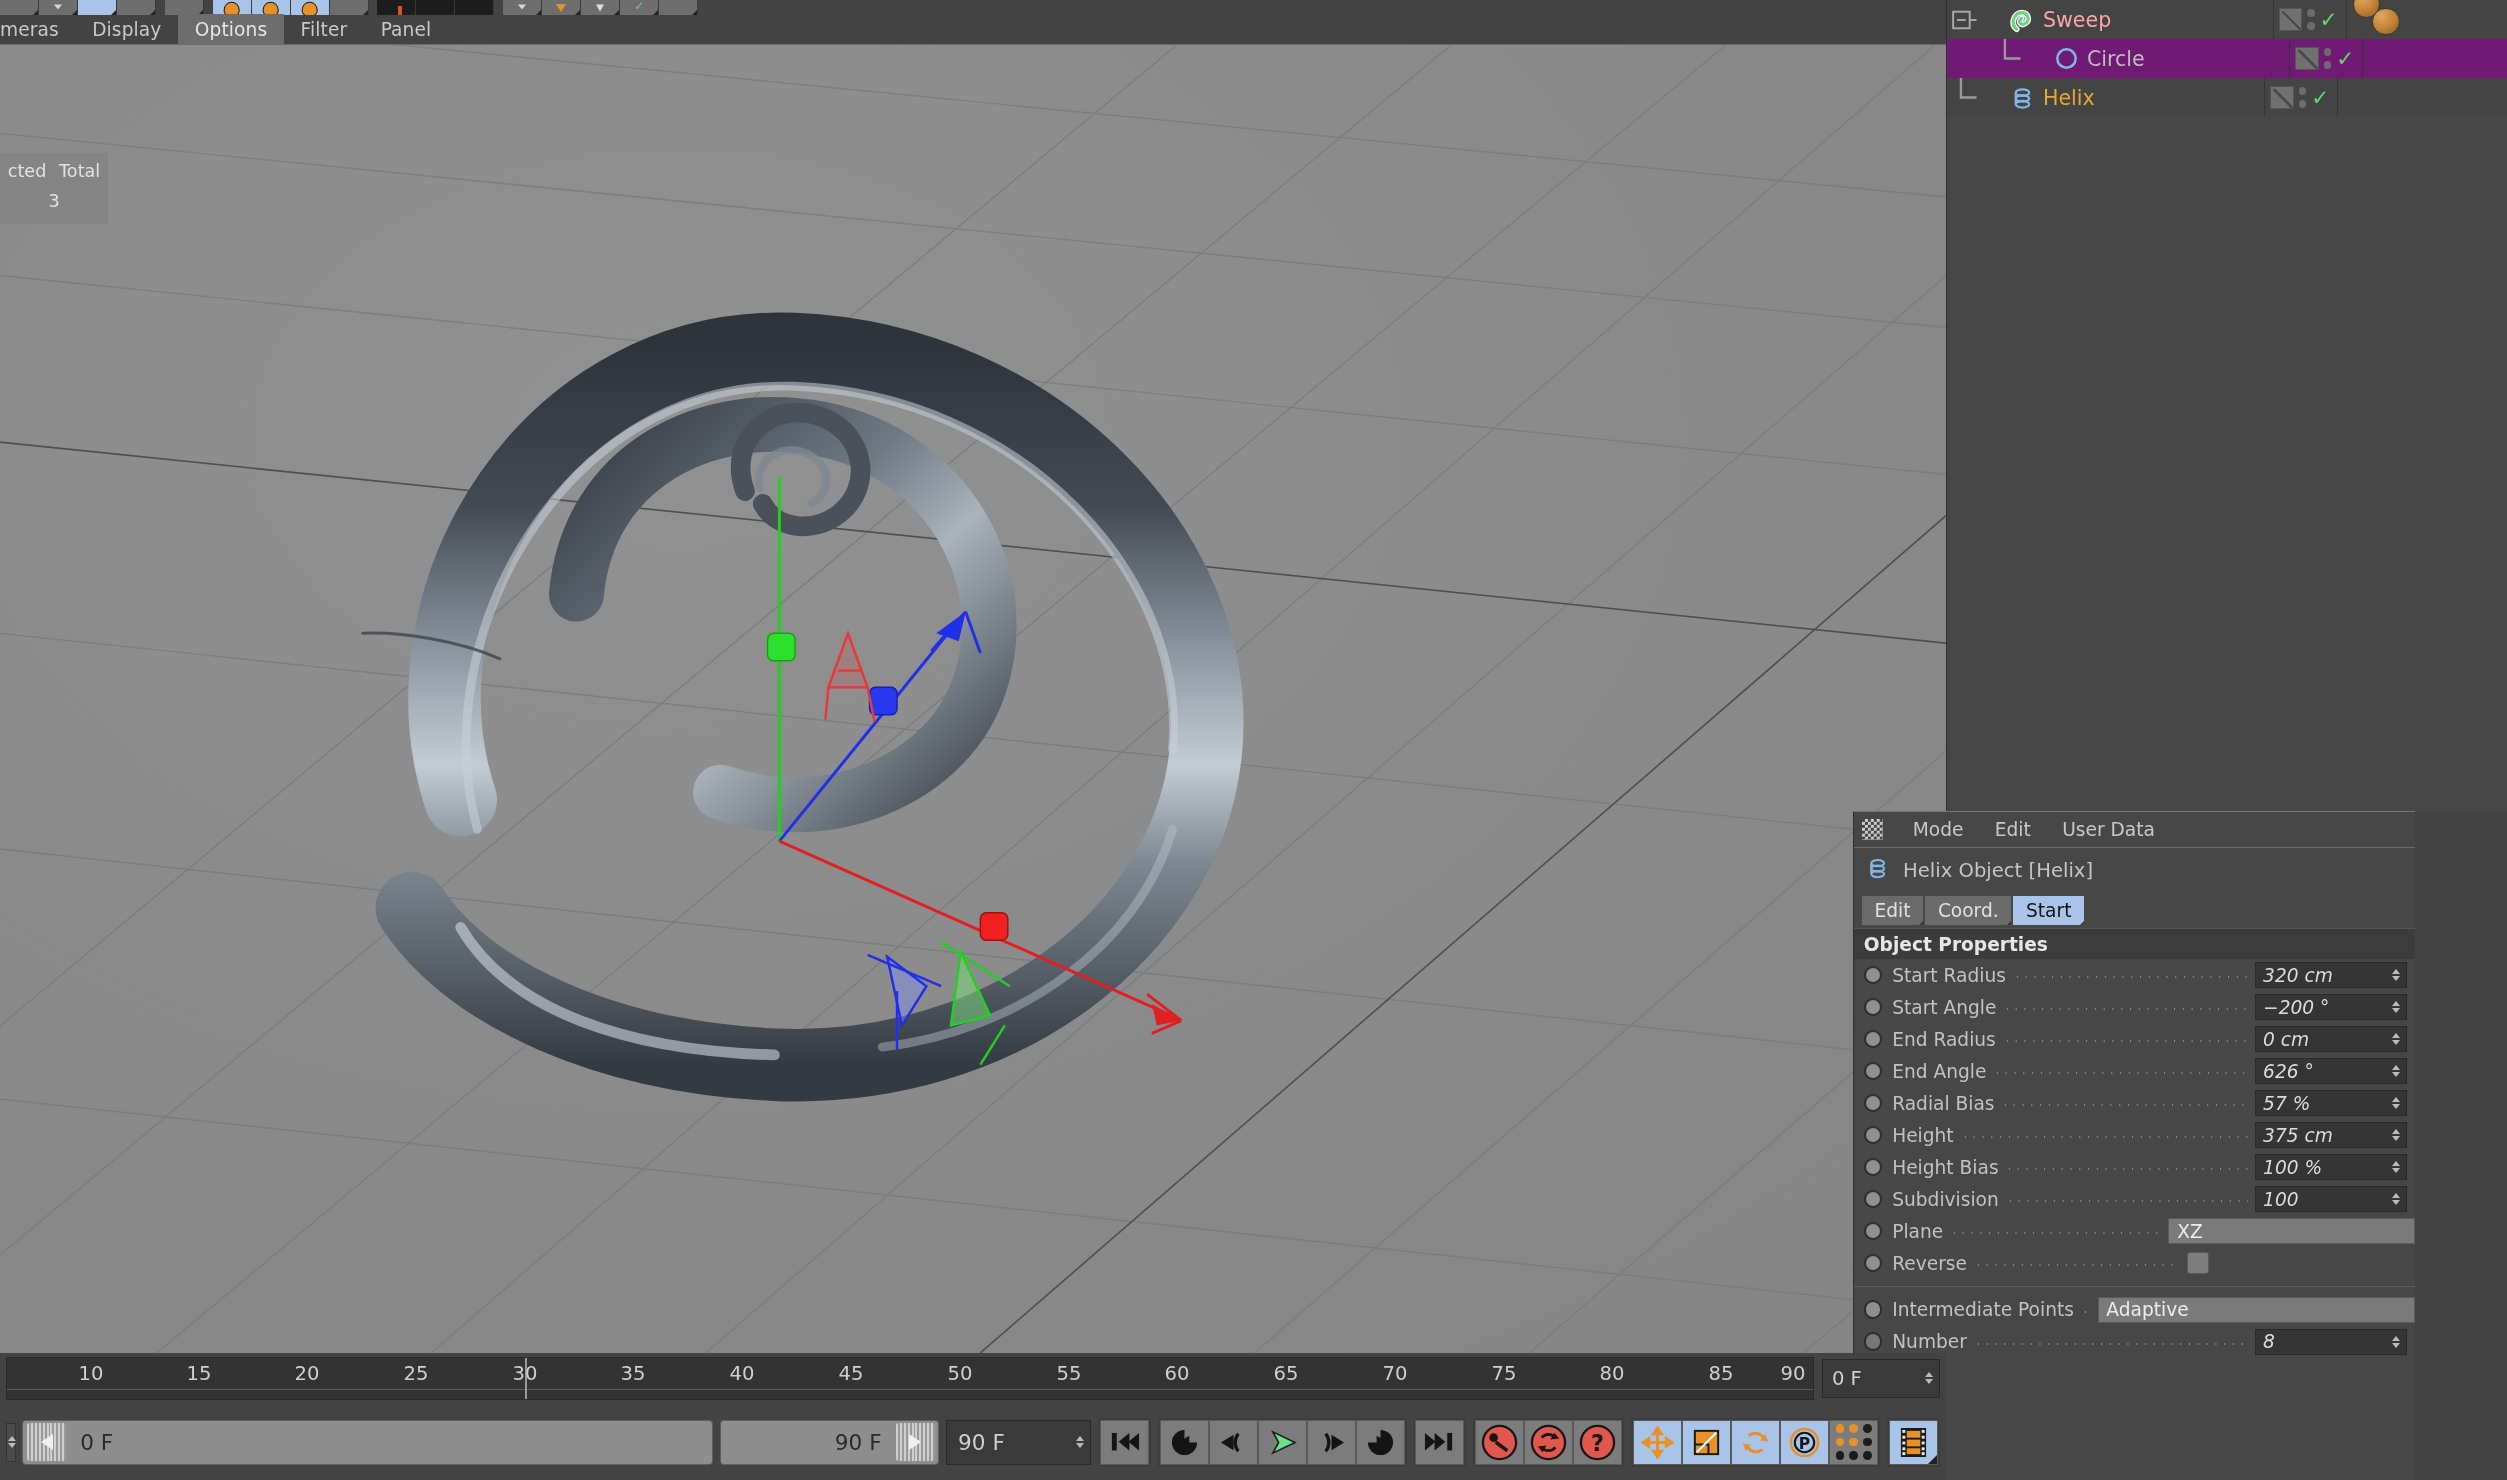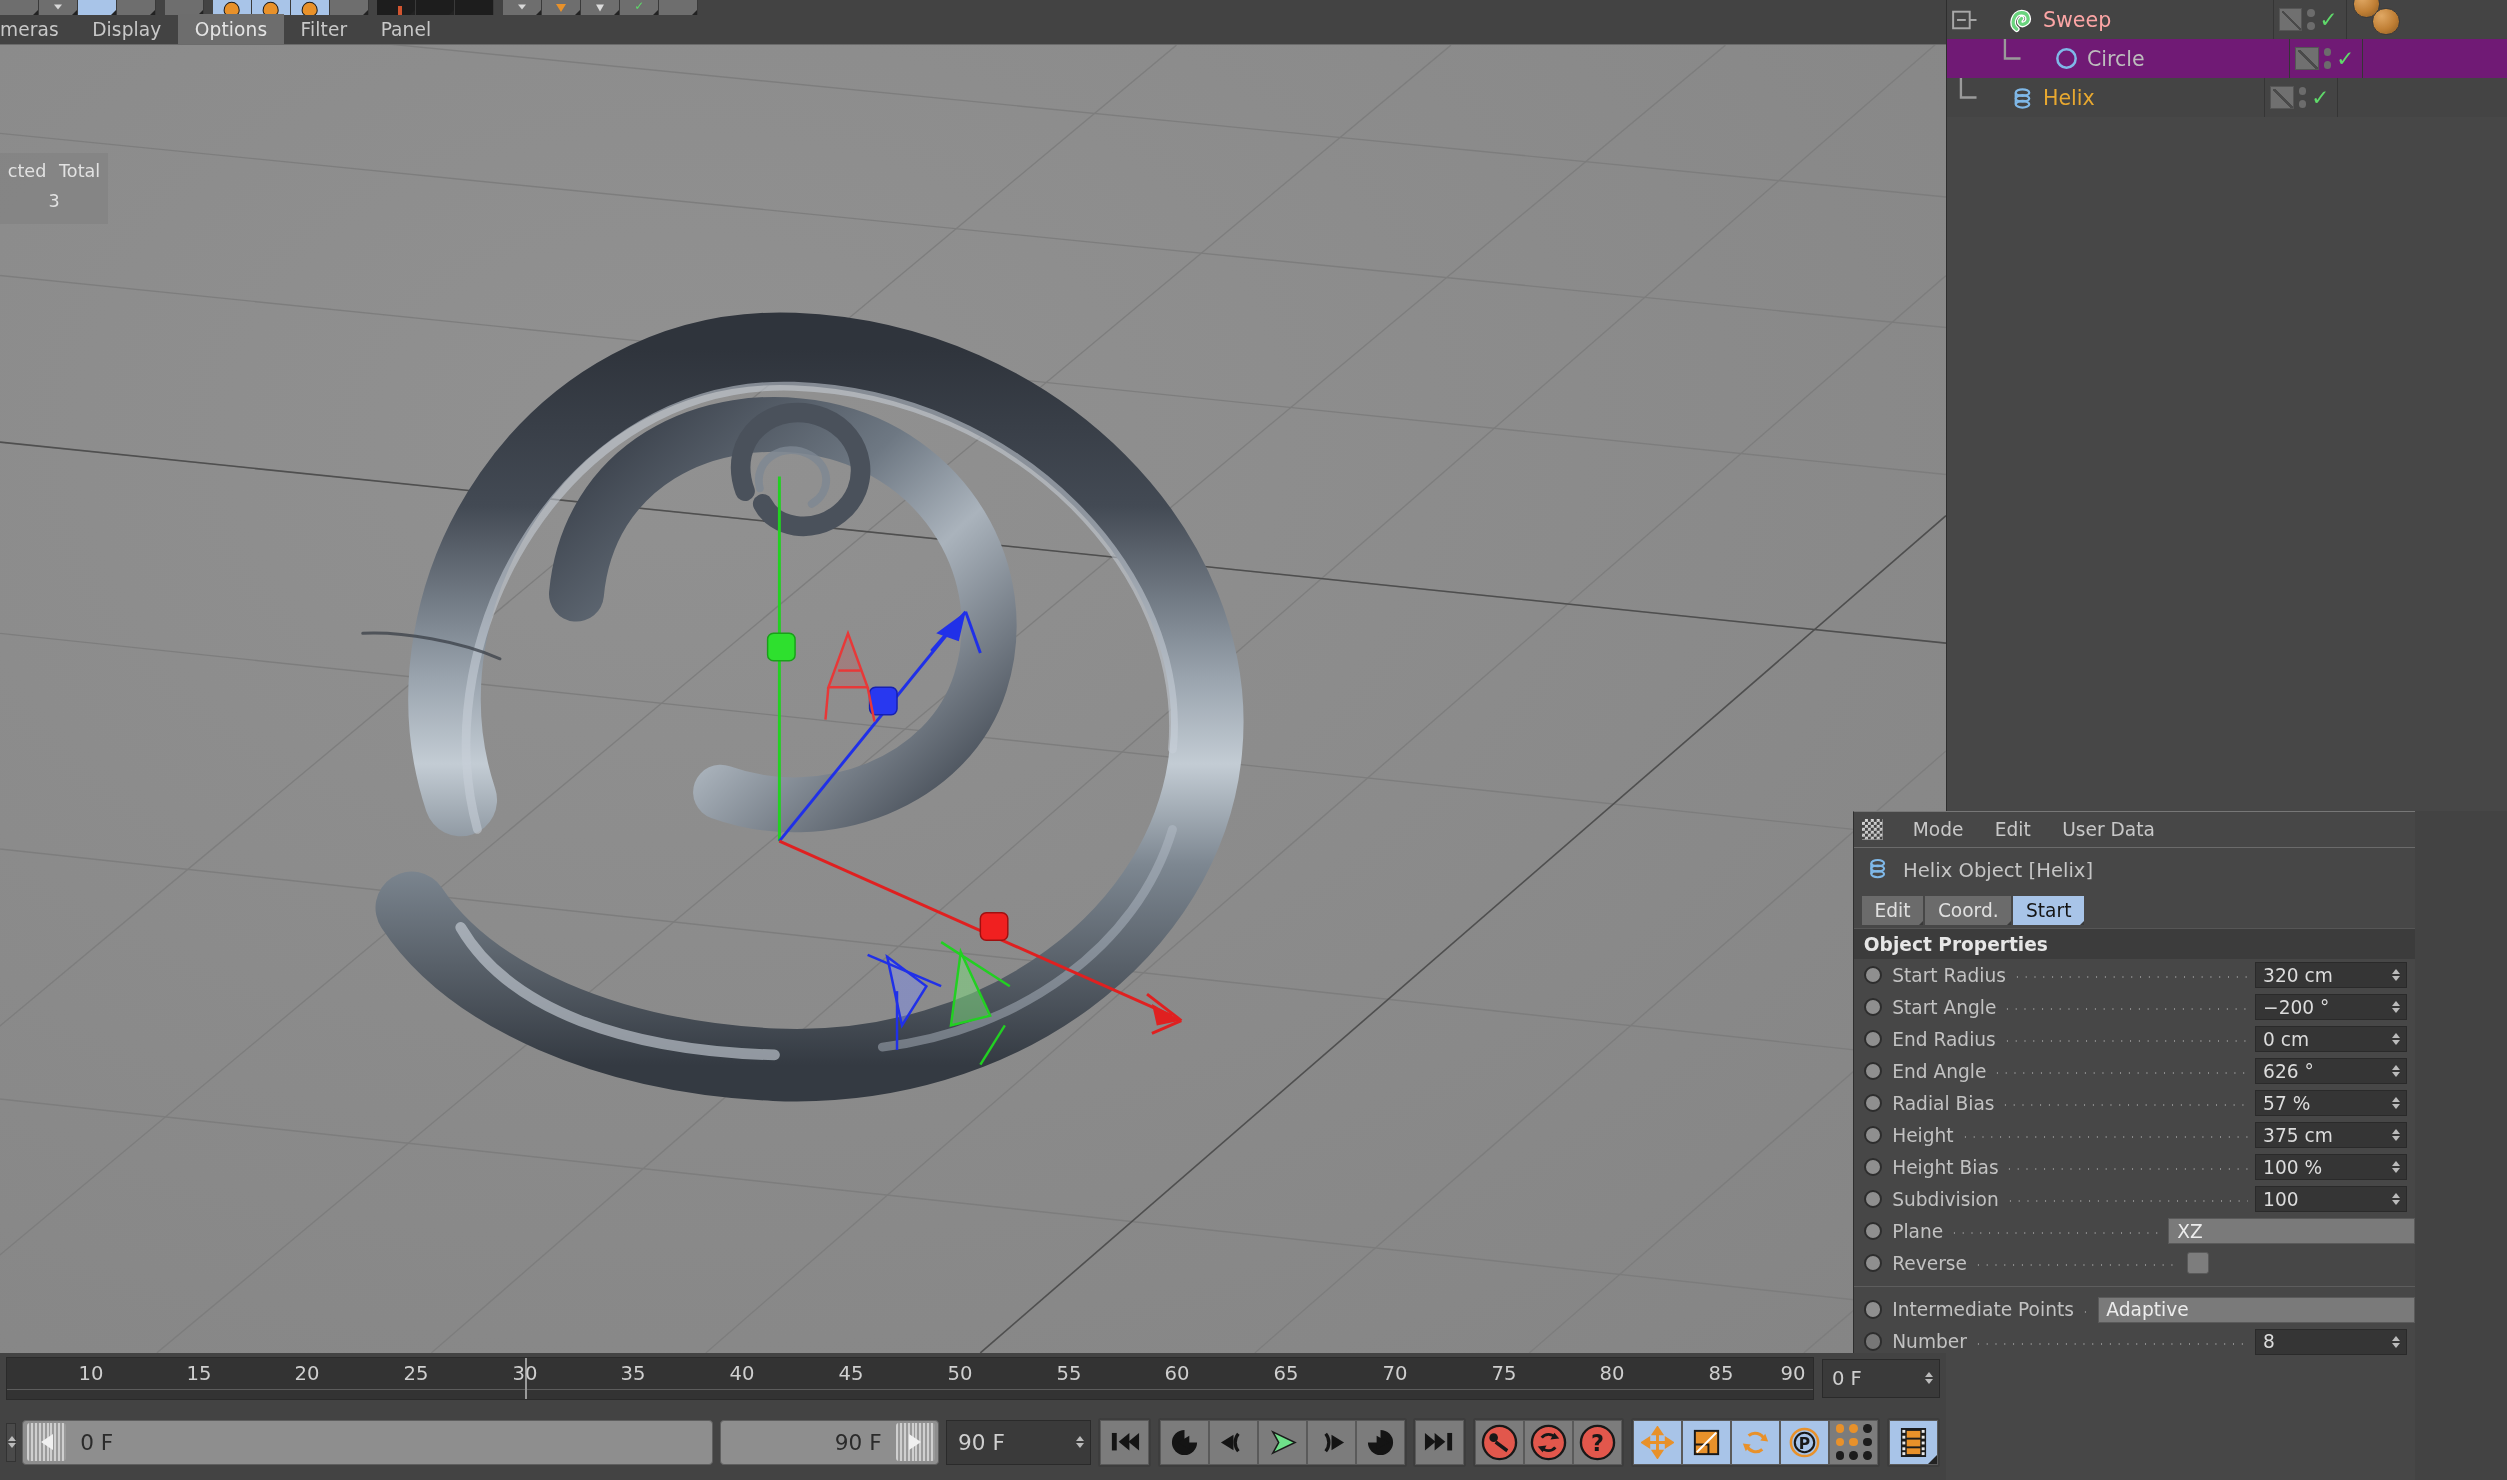--- a/index.html
+++ b/index.html
@@ -176,20 +176,21 @@
   .pdots::after {
     content:""; position:absolute; left:0; right:0; bottom:5.9px; height:2px;
     background-image:radial-gradient(circle,#8d8d8d 1px,transparent 1px);
     background-size:8.8px 2px; background-repeat:repeat-x;
   }
   .pfield {
     width:152px; flex:0 0 152px; height:26.5px; background:#353535;
     border:1px solid #2a2a2a; color:#dcdcdc; font-size:18.6px;
     display:flex; align-items:center; padding-left:6.9px; position:relative;
     margin-right:7.8px;
+    font-style:italic;
   }
   .spin {
     position:absolute; right:5.9px; top:50%; transform:translateY(-50%);
     display:flex; flex-direction:column; gap:2px;
   }
   .spin i { display:block; width:0;height:0;border-left:4.9px solid transparent;border-right:4.9px solid transparent; }
   .spin i.up { border-bottom:5.9px solid #bbb; }
   .spin i.dn { border-top:5.9px solid #bbb; }
   .pdrop {
     flex:1 1 auto; height:26.5px; background:#7a7a7a; border:1px solid #5a5a5a;

